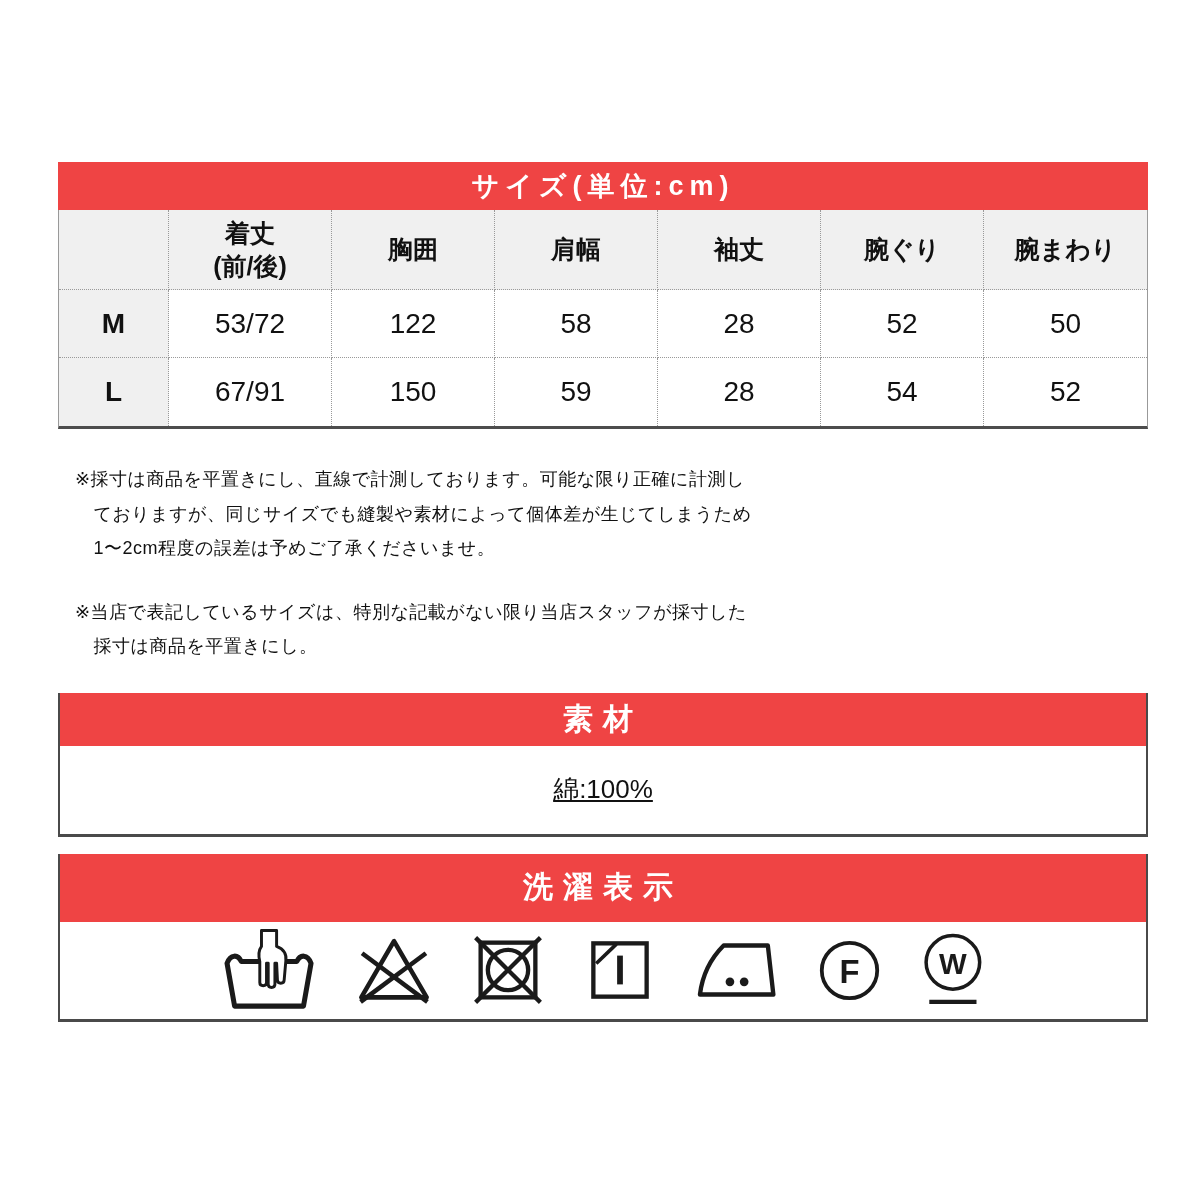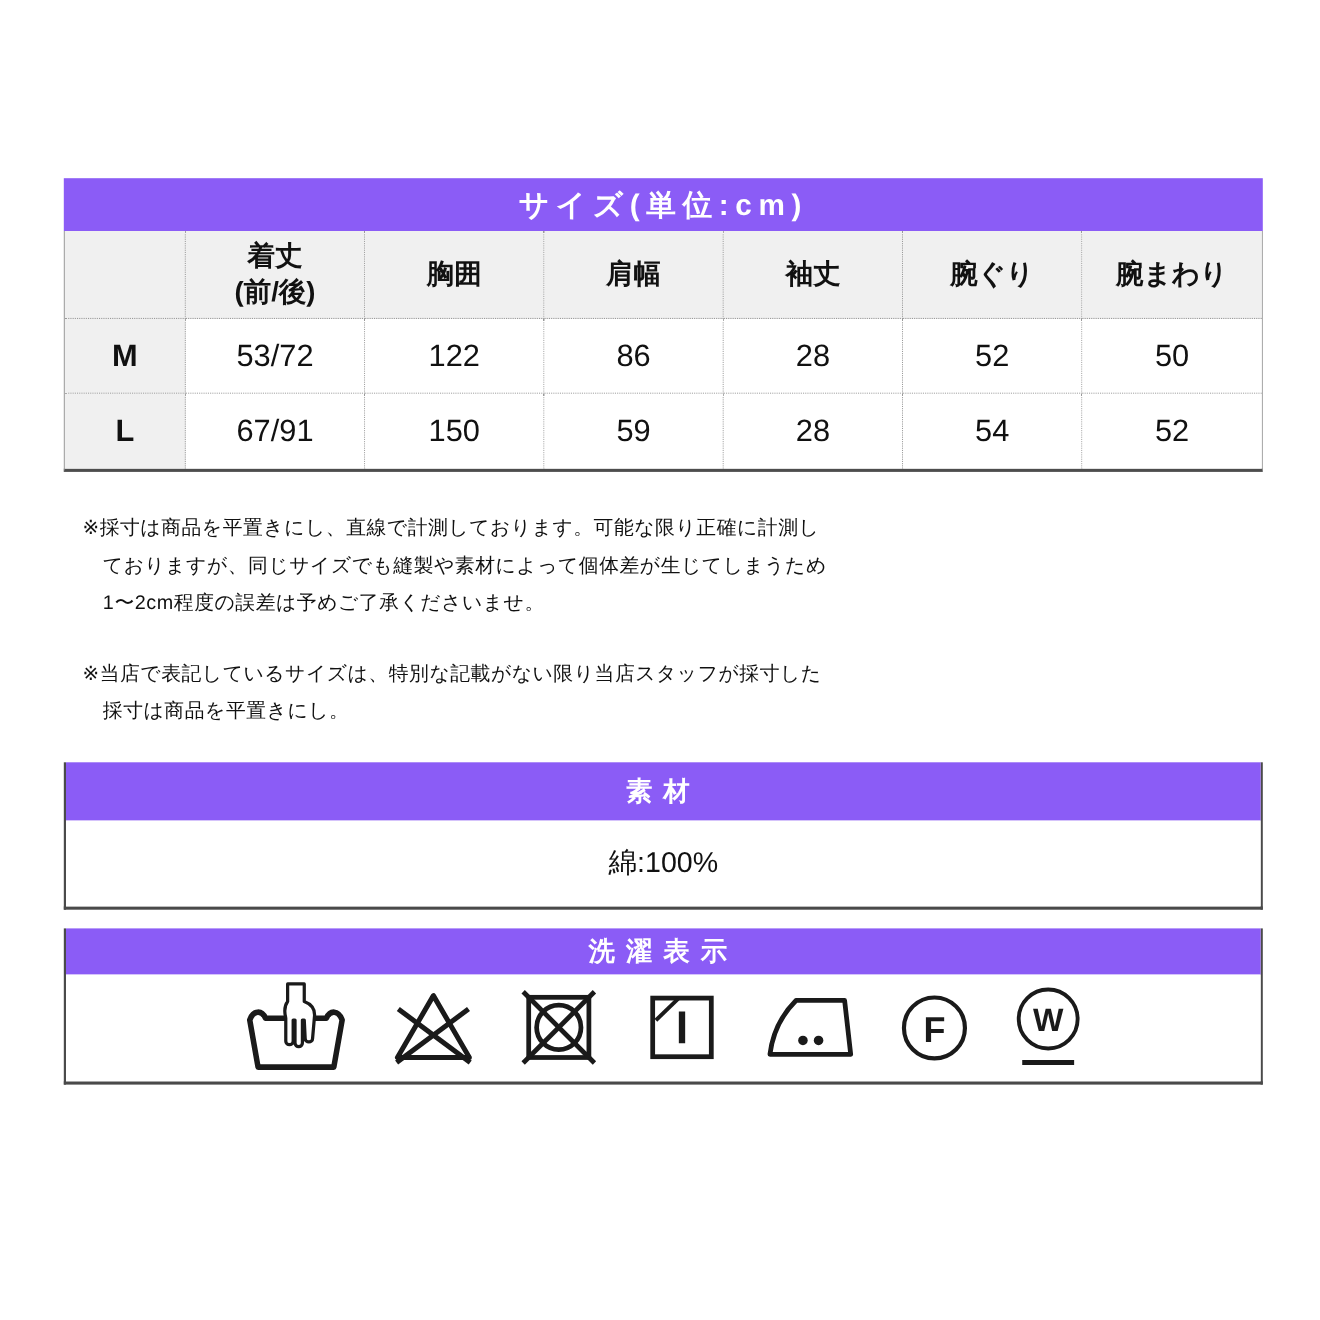--- a/index.html
+++ b/index.html
@@ -9,27 +9,27 @@
     width:1200px; height:1200px;
     background:#ffffff;
     font-family:"Liberation Sans","DejaVu Sans",sans-serif;
     color:#111111;
     overflow:hidden;
   }
   .content { position:absolute; left:58px; top:162px; width:1090px; }
 
   
   .bar {
-    background:#8b5cf6;
+    background:#ef4444;
     color:#ffffff;
     display:flex; align-items:center; justify-content:center;
     font-weight:700;
   }
   .bar-size { height:48px; font-size:27px; letter-spacing:6px; }
-  .bar-sub  { font-size:24px; letter-spacing:10px; }
+  .bar-sub  { font-size:30px; letter-spacing:10px; }
 
   
   .size-table {
     border-left:1px solid #999999;
     border-right:1px solid #999999;
     border-bottom:3px solid #4d4d4d;
   }
   .tr { display:grid; grid-template-columns:110px repeat(6,1fr); }
   .td {
     display:flex; align-items:center; justify-content:center;
@@ -59,27 +59,27 @@
 
   
   .boxed {
     border-left:2px solid #4a4a4a;
     border-right:2px solid #4a4a4a;
     border-bottom:3px solid #4a4a4a;
   }
   .boxed-material { margin-top:29px; }
   .boxed-wash { margin-top:17px; }
   .bar-material { height:53px; }
-  .bar-wash { height:42px; }
+  .bar-wash { height:68px; }
   .box-content {
     background:#ffffff;
     display:flex; align-items:center; justify-content:center;
     font-size:26px;
   }
-  .box-content-material { height:78px; }
+  .box-content-material { height:88px;text-decoration:underline; }
   .box-content-icons { height:97px; gap:40px; }
   .care-icon { display:block; }
 </style>
 </head>
 <body>
 
 <div class="canvas">
   <div class="content">
 
     <section>
@@ -94,21 +94,21 @@
           <div class="td">胸囲</div>
           <div class="td">肩幅</div>
           <div class="td">袖丈</div>
           <div class="td">腕ぐり</div>
           <div class="td">腕まわり</div>
         </div>
         <div class="tr data">
           <div class="td rowlabel">M</div>
           <div class="td">53/72</div>
           <div class="td">122</div>
-          <div class="td">86</div>
+          <div class="td">58</div>
           <div class="td">28</div>
           <div class="td">52</div>
           <div class="td">50</div>
         </div>
         <div class="tr data">
           <div class="td rowlabel">L</div>
           <div class="td">67/91</div>
           <div class="td">150</div>
           <div class="td">59</div>
           <div class="td">28</div>

